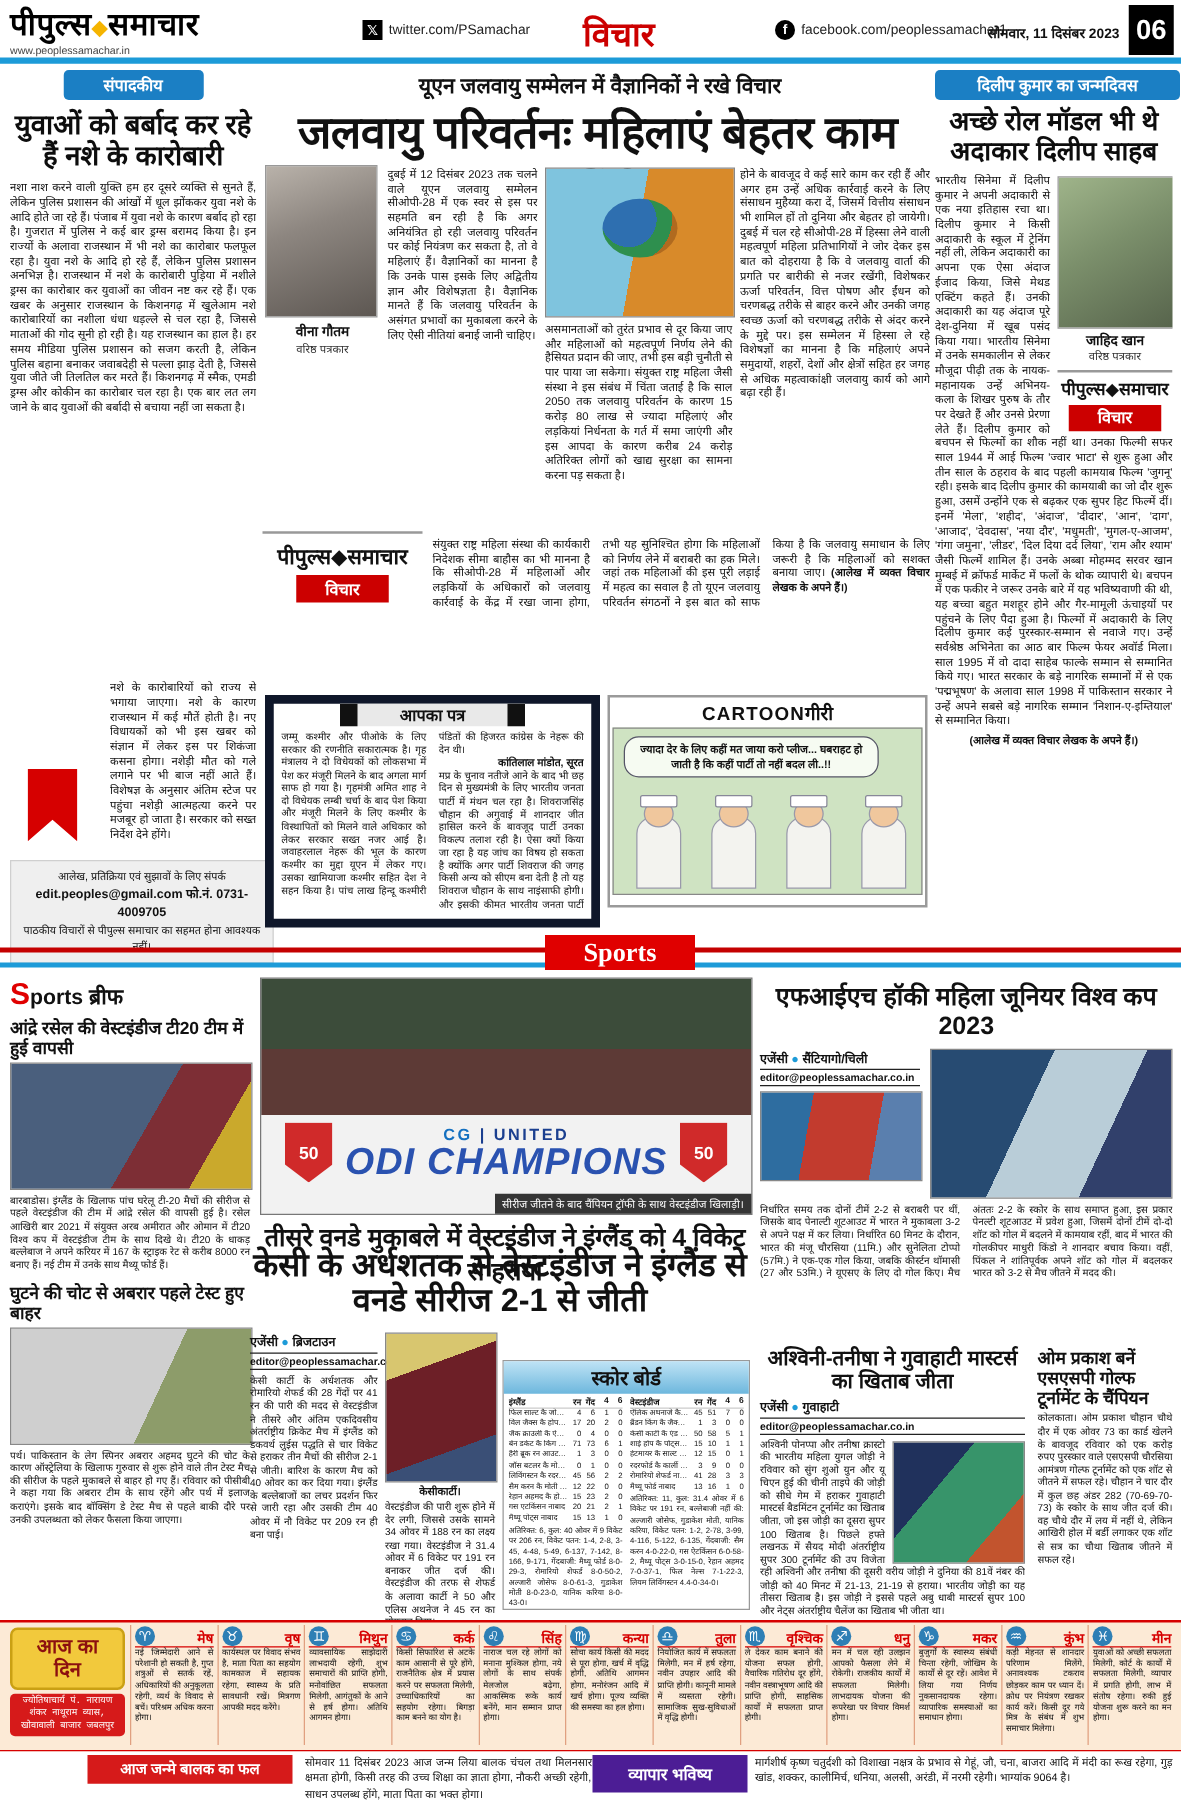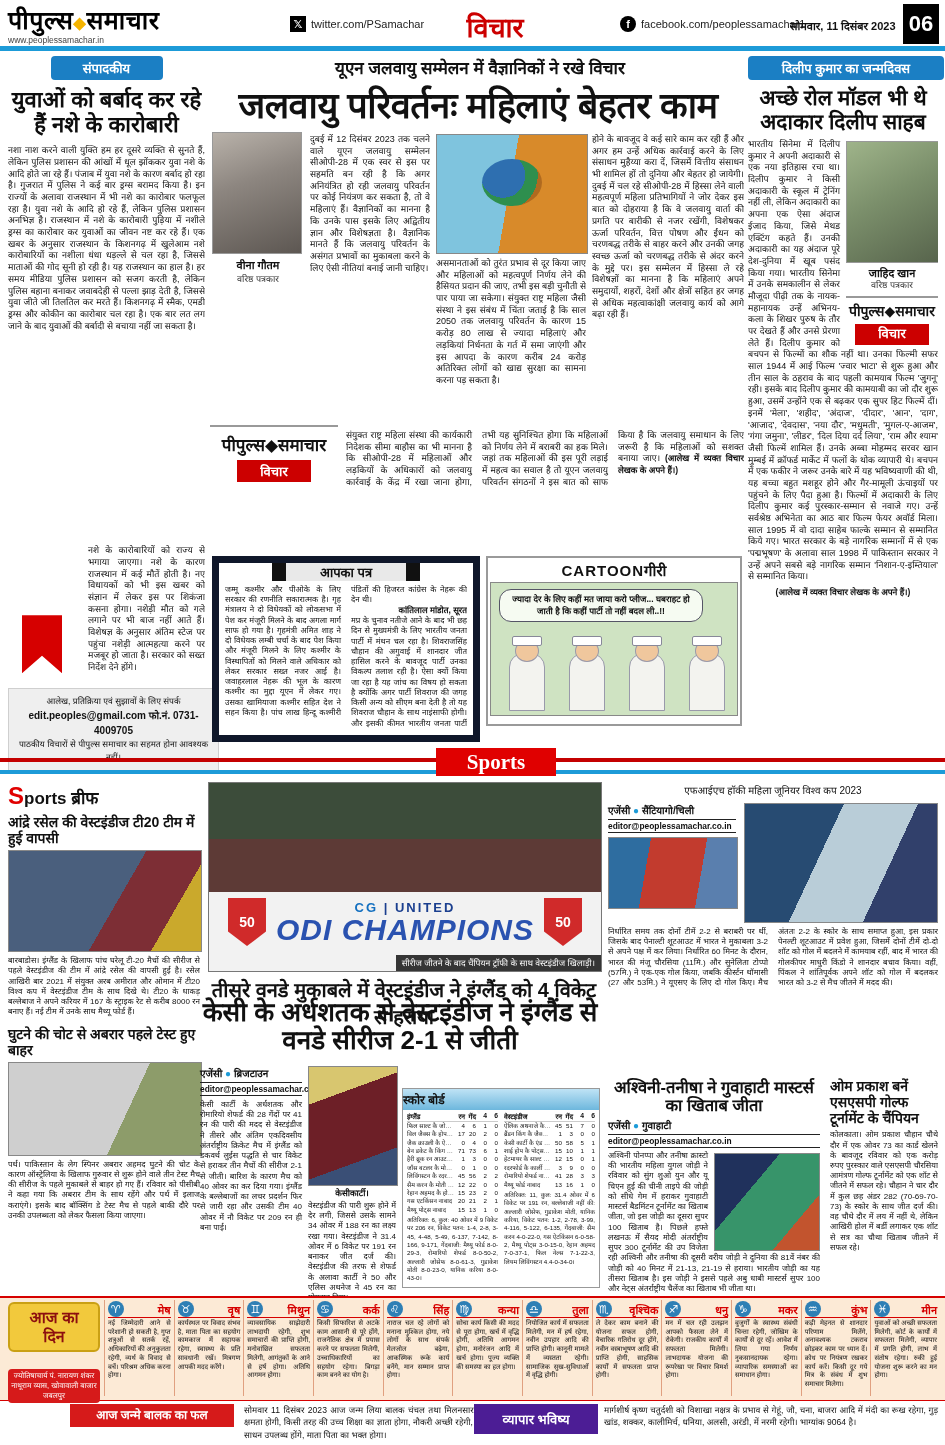--- a/index.html
+++ b/index.html
@@ -105,49 +105,49 @@
   .ck-hl{left:200px;top:998px;width:400px;text-align:center;font-size:26px;font-weight:bold;line-height:1.08;}
   .byline{font-size:10px;font-weight:bold;}
   .byline .dot{color:#1d9bd8;}
   .byline-mail{font-size:8.4px;font-weight:bold;border-top:1px solid #222;border-bottom:1px solid #222;padding:1px 0;margin-top:2px;}
   .ck-col1{left:200px;top:1066px;width:102px;height:222px;}
   .ck-mid{left:308px;top:1066px;width:88px;}
   .kc-img{width:88px;height:118px;border:1px solid #888;background:linear-gradient(160deg,#d8c66f 0 25%,#6d1f27 25% 75%,#3a4f76 75% 100%);}
   .kc-cap{text-align:center;font-size:8.6px;font-weight:bold;margin:1px 0 2px;}
   
   .sb{left:402px;top:1088px;width:198px;height:200px;border:1px solid #999;background:#fff;box-sizing:border-box;}
-  .sb-title{background:linear-gradient(180deg,#bfe3f5,#6db7dd);font-size:12px;font-weight:bold;padding:2px 0;}
+  .sb-title{background:linear-gradient(180deg,#bfe3f5,#6db7dd);text-align:center;font-size:16px;font-weight:bold;padding:2px 0;}
   .sb-cols{display:flex;gap:6px;padding:2px 4px;}
   .sb-col{flex:1;min-width:0;}
   .sb-head{display:flex;font-size:6.8px;font-weight:bold;border-bottom:1px solid #ccc;}
   .sb-row{display:flex;font-size:6.2px;line-height:1.35;}
   .sb-row .n,.sb-head .n{flex:1;min-width:0;overflow:hidden;white-space:nowrap;text-overflow:ellipsis;}
   .sb-row span:not(.n),.sb-head span:not(.n){width:11px;text-align:right;}
   .sb-extra{font-size:6.2px;line-height:1.35;margin-top:2px;}
   
   .hk{left:608px;top:780px;width:330px;}
   .hk-hl{font-size:21px;font-weight:bold;text-align:center;line-height:1.12;}
-  .hk-sub{font-size:10px;font-weight:normal;text-align:center;margin-top:3px;}
+  .hk-sub{font-size:20px;font-weight:bold;text-align:center;margin-top:3px;}
   .hk-row{display:flex;gap:8px;margin-top:6px;}
   .hk-c1{width:128px;}
   .hk-img1{width:194px;height:118px;border:1px solid #888;background:linear-gradient(115deg,#274b72 0 40%,#b9cdd8 40% 70%,#31406b 70% 100%);}
   .hk-img2{width:128px;height:70px;border:1px solid #888;background:linear-gradient(100deg,#2e6da0 0 30%,#c23b2e 30% 70%,#5a7fae 70% 100%);margin:4px 0;}
   .hk-flow{column-count:2;column-gap:10px;height:150px;overflow:hidden;margin-top:4px;}
   
   .bd{left:608px;top:1078px;width:212px;}
   .bd-hl{font-size:16.5px;font-weight:bold;text-align:center;line-height:1.12;}
   .bd-img{float:right;width:104px;height:96px;border:1px solid #888;margin:2px 0 2px 6px;
      background:linear-gradient(130deg,#20315c 0 35%,#37946a 35% 75%,#c2542e 75% 100%);}
   .gf{left:830px;top:1078px;width:108px;}
   .gf-hl{font-size:14px;font-weight:bold;line-height:1.15;}
   
   .horo{left:0;top:1296px;width:945px;height:102px;background:#fcead6;border-top:2px solid #d60000;border-bottom:1px solid #d60000;}
   .aaj{left:8px;top:1302px;width:92px;}
   .aaj-box{background:#f2c93c;border:2px solid #caa014;border-radius:6px;color:#8c0f0f;font-size:16px;font-weight:bold;text-align:center;padding:4px 0;line-height:1.2;}
-  .aaj-astro{background:#d61a1a;color:#fff;font-size:7.4px;text-align:center;border-radius:4px;margin-top:17px;padding:2px 2px;line-height:1.35;}
+  .aaj-astro{background:#d61a1a;color:#fff;font-size:7.4px;text-align:center;border-radius:4px;margin-top:3px;padding:2px 2px;line-height:1.35;font-family:Liberation Mono, monospace;}
   .signs{left:104px;top:1300px;width:836px;height:96px;display:flex;}
   .sign{flex:1;border-left:1px solid #e0a080;padding:1px 3px;min-width:0;}
   .sign-head{display:flex;align-items:center;justify-content:space-between;border-bottom:1px solid #d60000;}
   .sign-ic{width:16px;height:16px;border-radius:50%;background:#2e7fb5;color:#fff;font-size:11px;display:flex;align-items:center;justify-content:center;}
   .sign-name{color:#d60000;font-weight:bold;font-size:11px;}
   .sign-text{font-size:6.7px;line-height:1.3;text-align:justify;margin-top:1px;}
   
   .balak-box{left:70px;top:1404px;width:160px;background:#d61a1a;color:#fff;font-size:12px;font-weight:bold;text-align:center;padding:4px 2px;line-height:1.25;}
   .balak-text{left:244px;top:1404px;width:300px;font-size:8.6px;line-height:1.45;}
   .vyap-box{left:474px;top:1404px;width:120px;background:#4c1d95;color:#fff;font-size:13px;font-weight:bold;text-align:center;padding:6px 2px;}

